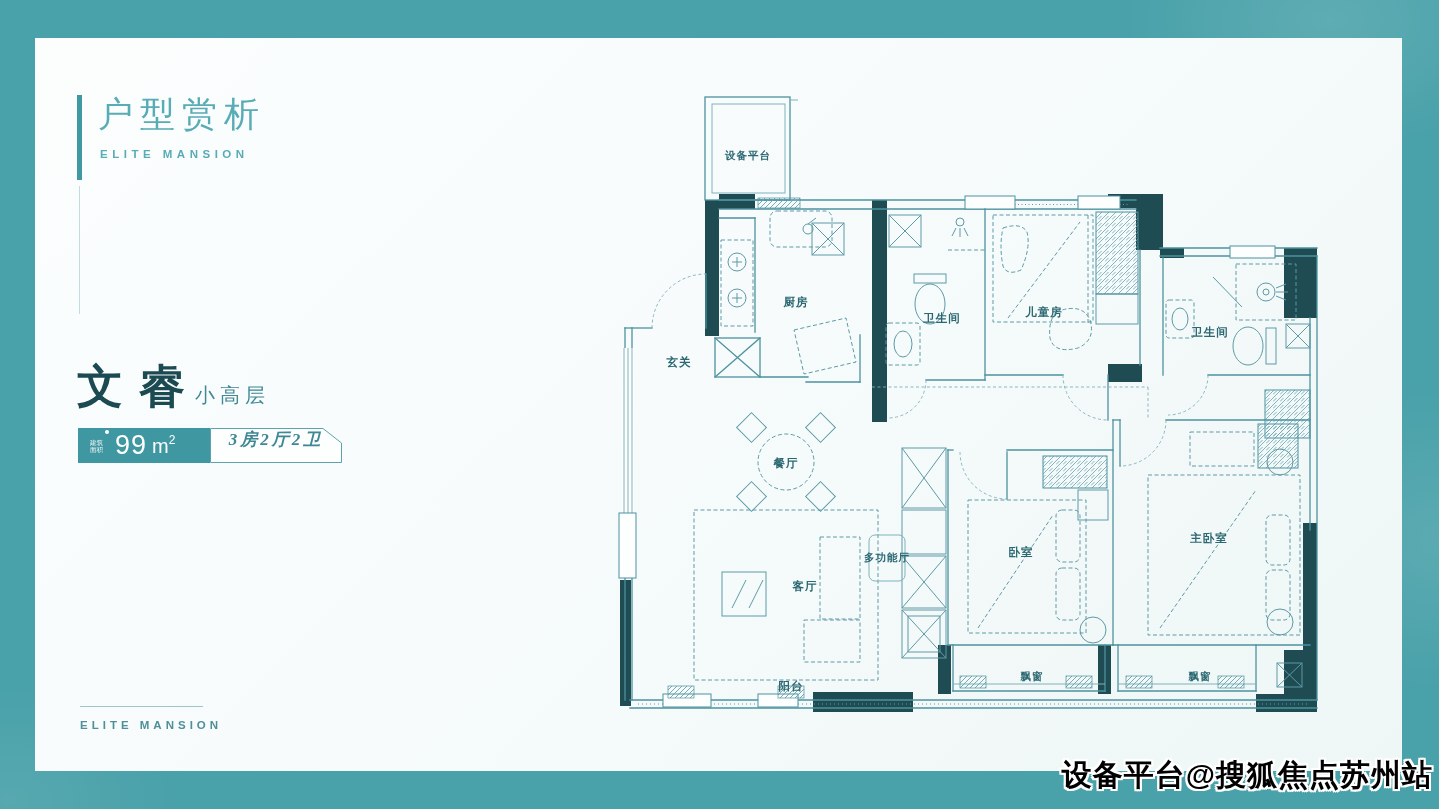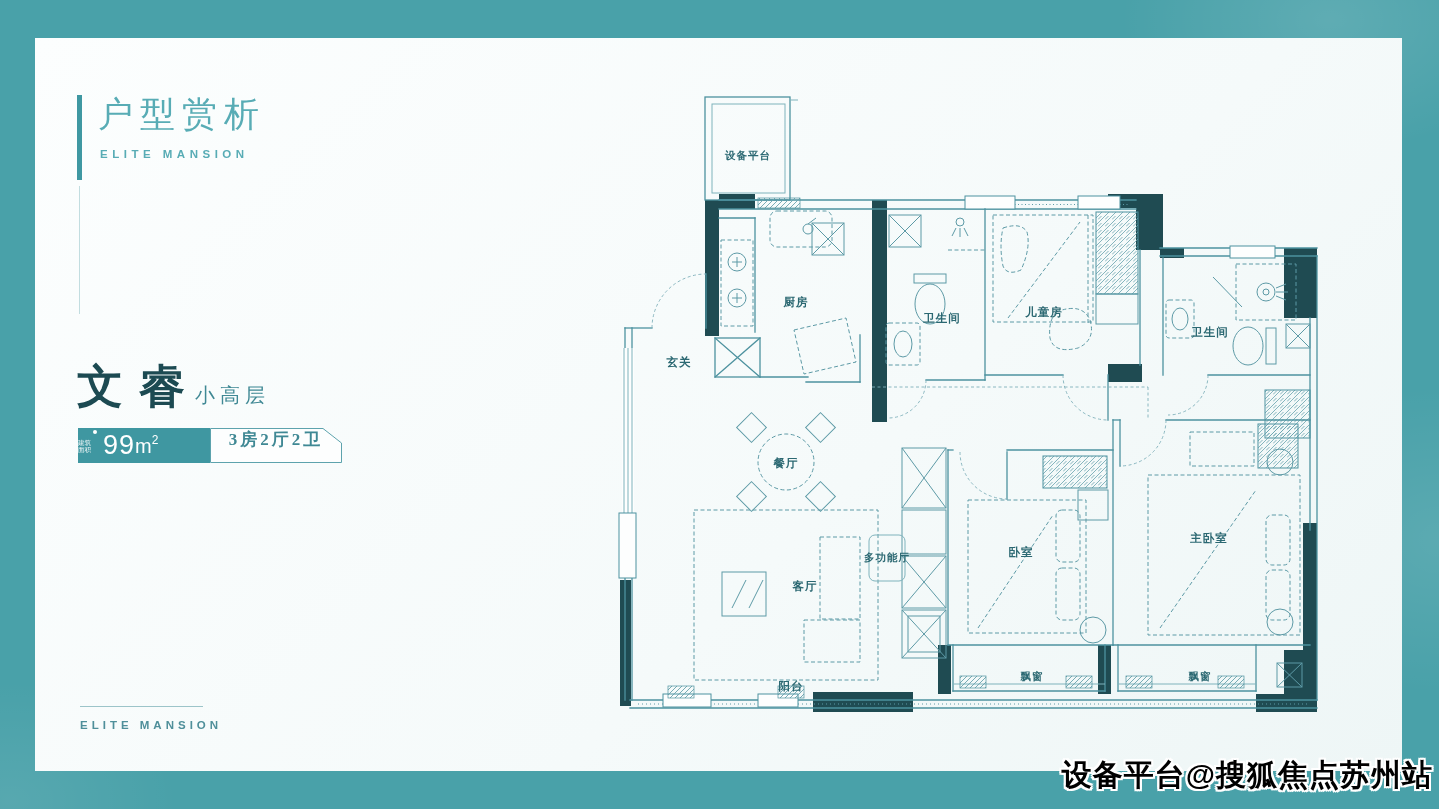--- a/index.html
+++ b/index.html
@@ -19,27 +19,27 @@
   }
   
   .accent-bar{position:absolute;left:42px;top:57px;width:5px;height:85px;background:#3f98a2;}
   .page-title{position:absolute;left:63px;top:53px;font-size:35px;font-weight:400;letter-spacing:7px;color:#58acb5;}
   .page-subtitle{position:absolute;left:65px;top:110px;font-size:11.5px;font-weight:700;letter-spacing:4.5px;color:#58acb5;}
   .vline{position:absolute;left:44px;top:148px;width:1px;height:128px;background:#c2dde0;}
   
   .unit-name{position:absolute;left:42px;top:318px;font-family:"Liberation Serif",serif;font-size:46px;font-weight:700;letter-spacing:16px;color:#1c4a52;}
   .unit-grade{position:absolute;left:160px;top:344px;font-family:"Liberation Serif",serif;font-size:20px;font-weight:400;letter-spacing:5px;color:#3f8894;}
   .badge-row{position:absolute;left:43px;top:390px;display:flex;align-items:stretch;height:35px;}
-  .area-badge{width:132px;background:#3f97a1;color:#fff;display:flex;align-items:center;padding-left:0;box-sizing:border-box;}
+  .area-badge{width:132px;background:#3f97a1;color:#fff;display:flex;align-items:center;padding-left:12px;box-sizing:border-box;}
   .area-tag{display:flex;flex-direction:column;font-size:6.5px;line-height:7px;letter-spacing:0;opacity:.95;margin-right:2px;}
   .area-dot{width:4px;height:4px;border-radius:50%;background:#fff;align-self:flex-start;margin:2px 6px 0 0;}
   .area-num{font-size:27px;font-weight:500;letter-spacing:1px;}
-  .area-unit{font-size:20px;font-weight:400;}
+  .area-unit{font-size:20px;font-weight:400;margin-left:5px;}
   .area-sup{font-size:12px;vertical-align:9px;}
-  .spec-box{position:relative;width:132px;height:22px;}
+  .spec-box{position:relative;width:132px;height:22px;font-style:italic;}
   .spec-box svg{position:absolute;left:0;top:0;}
   .spec-text{position:absolute;left:0;top:0;width:100%;height:100%;display:flex;align-items:center;justify-content:center;
     font-family:"Liberation Serif",serif;font-size:17px;font-weight:600;letter-spacing:3px;color:#3f8894;}
   
   .footer-line{position:absolute;left:45px;top:668px;width:123px;height:1px;background:#9cc4c9;}
   .footer-brand{position:absolute;left:45px;top:681px;font-size:11.5px;font-weight:700;letter-spacing:4px;color:#4f8f9a;}
   
   .plan{position:absolute;left:573px;top:52px;}
   .w{stroke:#4d929f;stroke-width:1.3;fill:none;stroke-linecap:square;}
   .w2{stroke:#7fb3bc;stroke-width:1;fill:none;}

